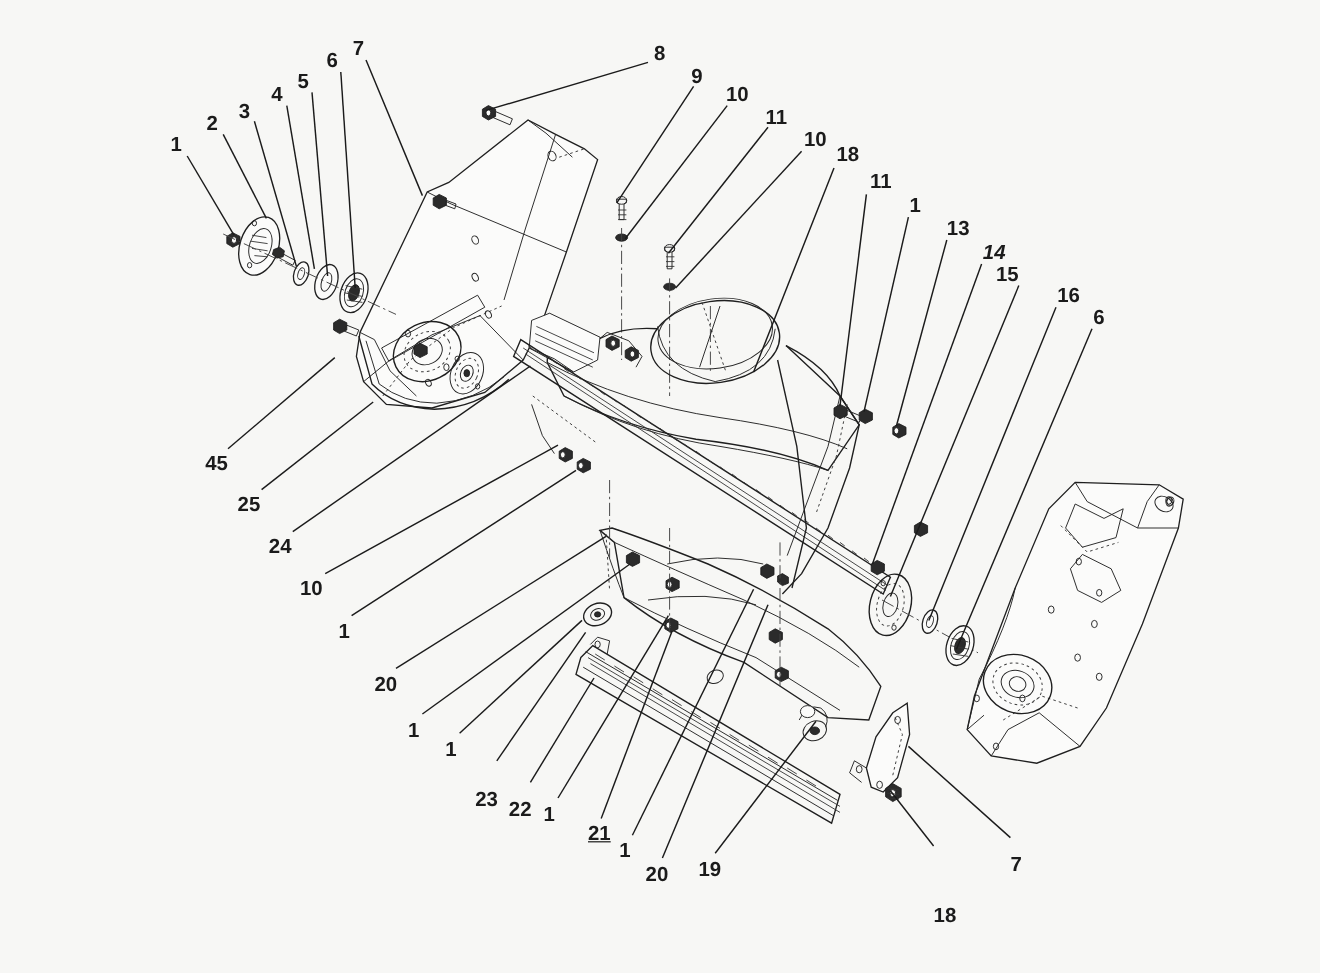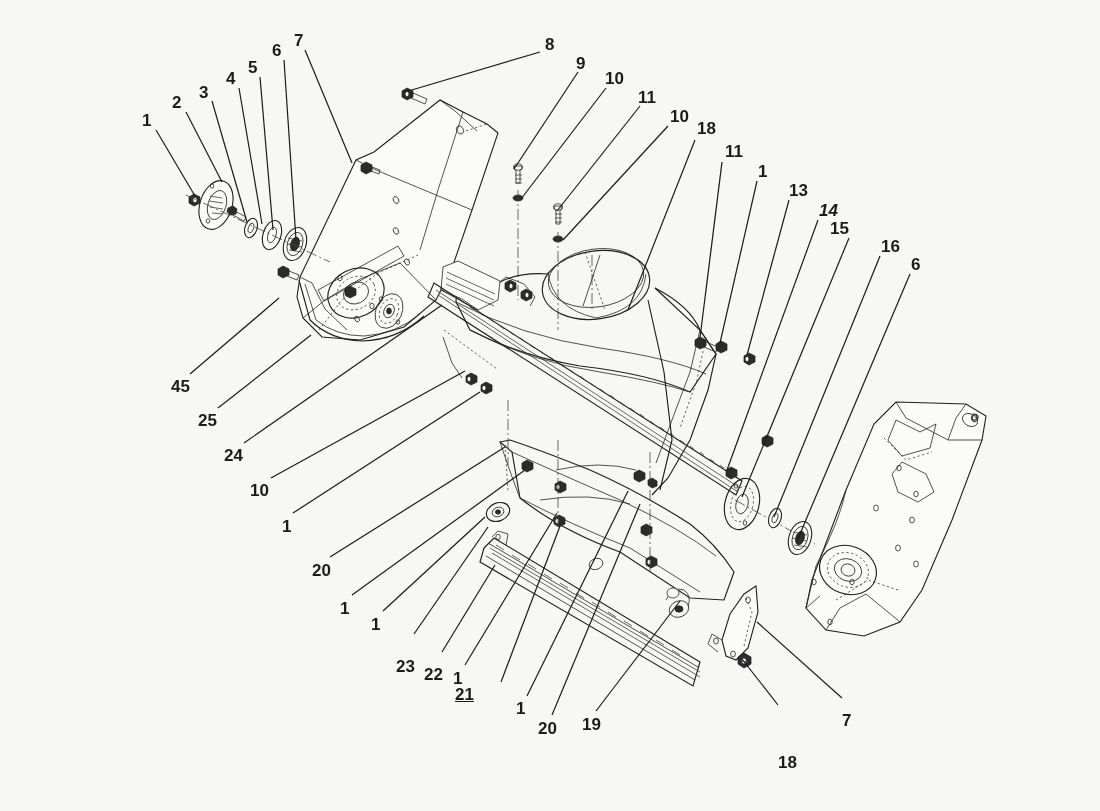--- a/index.html
+++ b/index.html
@@ -388,21 +388,21 @@
       <div class="callout-label" style="left: 198px; top: 412px;">25</div>
       <div class="callout-label" style="left: 224px; top: 447px; text-align: center;">24</div>
       <div class="callout-label" style="left: 250px; top: 482px;">10</div>
       <div class="callout-label" style="left: 282px; top: 518px;">1</div>
       <div class="callout-label" style="left: 312px; top: 562px;">20</div>
       <div class="callout-label" style="left: 340px; top: 600px;">1</div>
       <div class="callout-label" style="left: 371px; top: 616px;">1</div>
       <div class="callout-label" style="left: 396px; top: 638px; margin-top: 20px;">23</div>
       <div class="callout-label" style="left: 424px; top: 656px; margin-top: 10px;">22</div>
       <div class="callout-label" style="left: 453px; top: 670px;">1</div>
-      <div class="callout-label" style="left: 455px; top: 686px; text-decoration: underline;">21</div>
+      <div class="callout-label" style="left: 490px; top: 686px; text-decoration: underline;">21</div>
       <div class="callout-label" style="left: 516px; top: 700px;">1</div>
       <div class="callout-label" style="left: 538px; top: 720px;">20</div>
       <div class="callout-label" style="left: 582px; top: 716px;">19</div>
       <div class="callout-label" style="left: 778px; top: 718px; margin-top: 36px;">18</div>
       <div class="callout-label" style="left: 842px; top: 712px;">7</div>
     </div>
 
 </div>
 
 </body></html>

